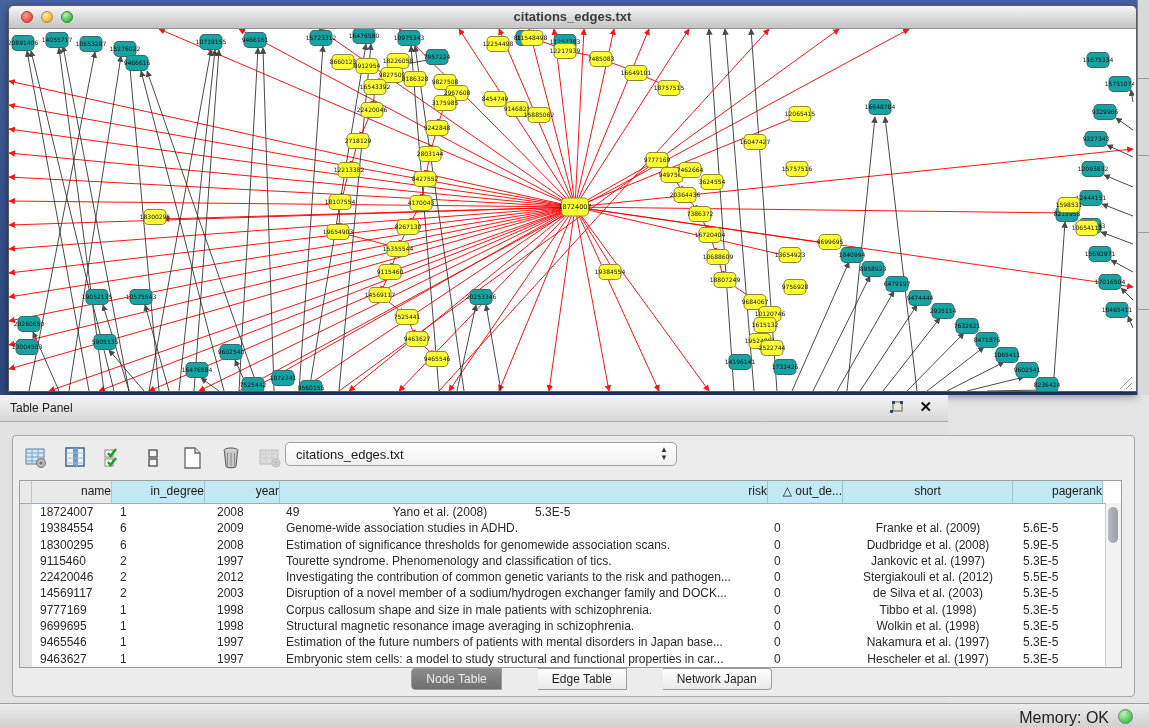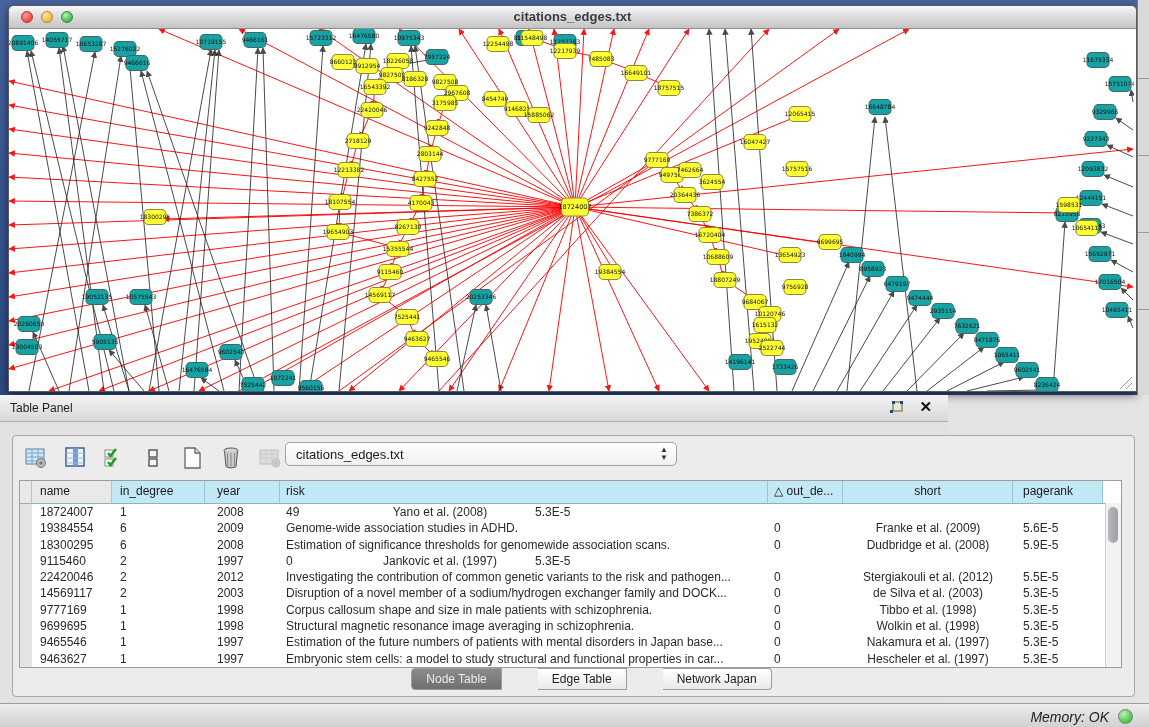--- a/index.html
+++ b/index.html
@@ -44,21 +44,21 @@
   .tool-btn{width:26px;height:26px;display:flex;align-items:center;justify-content:center;cursor:pointer;}
   .fx{font-family:"Liberation Serif",serif;font-style:italic;font-weight:bold;font-size:15px;color:#222;}
   #dropdown{position:absolute;left:272px;top:6px;width:392px;height:24px;background:linear-gradient(180deg,#ffffff,#f0f0f0);
     border:1px solid #a2a2a2;border-radius:5px;font-size:13px;color:#1a1a1a;
     display:flex;align-items:center;padding-left:10px;box-sizing:border-box;cursor:pointer;}
   #dd-arrows{position:absolute;right:8px;top:3px;font-size:8px;color:#333;line-height:8px;text-align:center;}
 
   #table-area{position:absolute;left:6px;top:44px;width:1103px;height:188px;background:#fff;
     border:1px solid #9c9c9c;box-sizing:border-box;}
   #thead{display:flex;height:22px;border-bottom:1px solid #8fb2c2;}
-  .hcell{box-sizing:border-box;height:22px;line-height:21px;text-align:left;font-size:12px;color:#1a1a1a;
+  .hcell{box-sizing:border-box;height:22px;line-height:21px;text-align:right;font-size:12px;color:#1a1a1a;
     background:#c2e8f6;border-right:1px solid #9fc3d2;overflow:hidden;white-space:nowrap;cursor:pointer;}
   .hcell.gutter,.hcell.namecol{background:#e9e9e9;border-right:1px solid #c0c0c0;}
   .hcell.namecol{background:#e9e9e9;}
   #tbody{position:relative;}
   .trow{display:flex;height:16.3px;}
   .tcell{box-sizing:border-box;font-size:12px;color:#2a2a2a;line-height:16px;
     overflow:hidden;white-space:nowrap;}
   .c0{width:12px;background:#e4e4e4;}
   .c1{width:80px;padding-left:8px;}
   .c2{width:93px;padding-left:8px;}
@@ -75,21 +75,21 @@
   #tabs{position:absolute;left:0;right:0;bottom:6px;display:flex;justify-content:center;}
   .tab{height:20px;line-height:20px;padding:0 14px;font-size:12px;border:1px solid #9c9c9c;
     background:linear-gradient(180deg,#ffffff,#e9e9e9);color:#1c1c1c;cursor:pointer;border-left-width:0;margin-left:36px;}
   .tab:first-child{border-radius:4px 0 0 4px;border-left-width:1px;}
   .tab:last-child{border-radius:0 4px 4px 0;}
   .tab.active{background:linear-gradient(180deg,#8b8b8b,#6f6f6f);color:#ececec;}
 
   
   #statusbar{position:absolute;left:0;top:703px;width:1149px;height:24px;
     background:linear-gradient(180deg,#ededed,#cfcfcf);border-top:1px solid #9d9d9d;}
-  #memory-label{position:absolute;right:40px;top:5px;font-size:14px;color:#222;font-style:italic;}
+  #memory-label{position:absolute;right:40px;top:5px;font-size:16px;color:#222;}
   #memory-dot{position:absolute;right:16px;top:5px;width:13px;height:13px;border-radius:50%;
     border:1px solid #7c7c7c;}
 </style>
 </head>
 <body>
 
 <div id="app">
 
   <div id="desktop">
     <div id="net-window">
@@ -589,20 +589,21 @@
               <div class="tcell c4">Estimation of significance thresholds for genomewide association scans.</div>
               <div class="tcell c5">0</div>
               <div class="tcell c6">Dudbridge et al. (2008)</div>
               <div class="tcell c7">5.9E-5</div>
             </div>
             <div class="trow">
               <div class="tcell c0"></div>
               <div class="tcell c1">9115460</div>
               <div class="tcell c2">2</div>
               <div class="tcell c3">1997</div>
+              <div class="tcell c4">Tourette syndrome. Phenomenology and classification of tics.</div>
               <div class="tcell c5">0</div>
               <div class="tcell c6">Jankovic et al. (1997)</div>
               <div class="tcell c7">5.3E-5</div>
             </div>
             <div class="trow">
               <div class="tcell c0"></div>
               <div class="tcell c1">22420046</div>
               <div class="tcell c2">2</div>
               <div class="tcell c3">2012</div>
               <div class="tcell c4">Investigating the contribution of common genetic variants to the risk and pathogen...</div>

